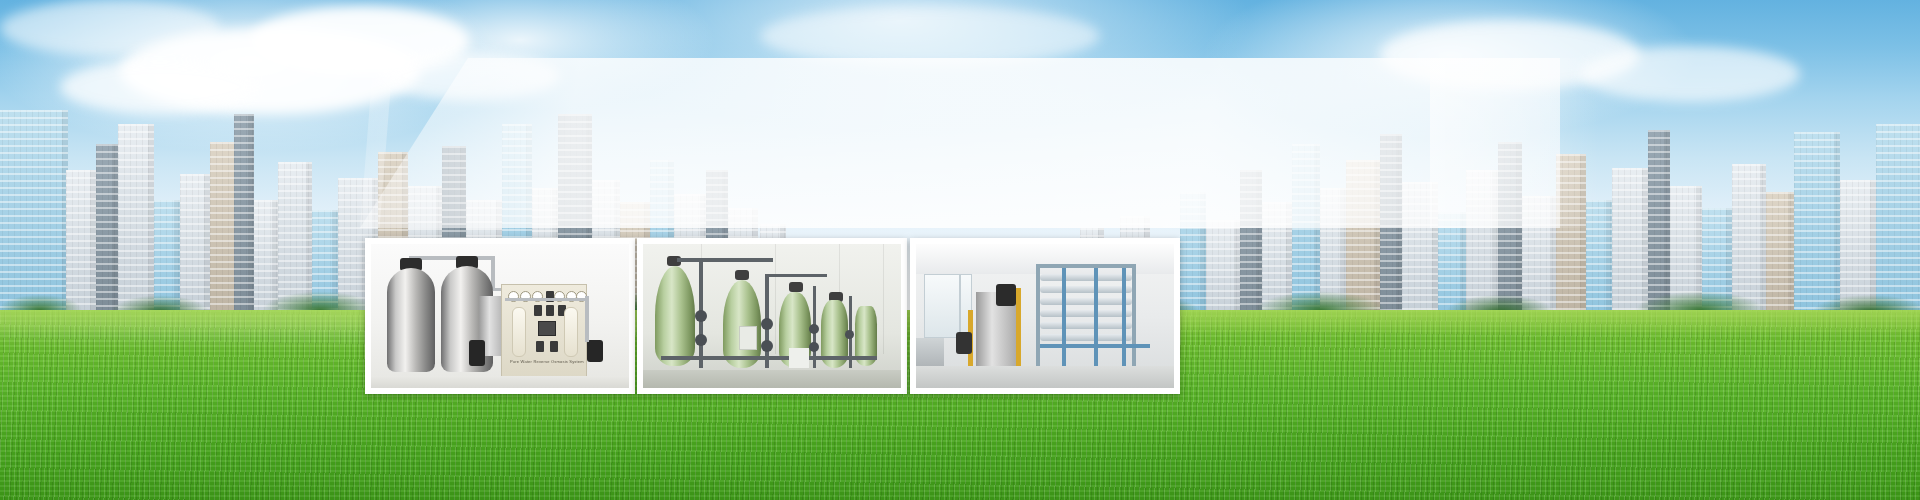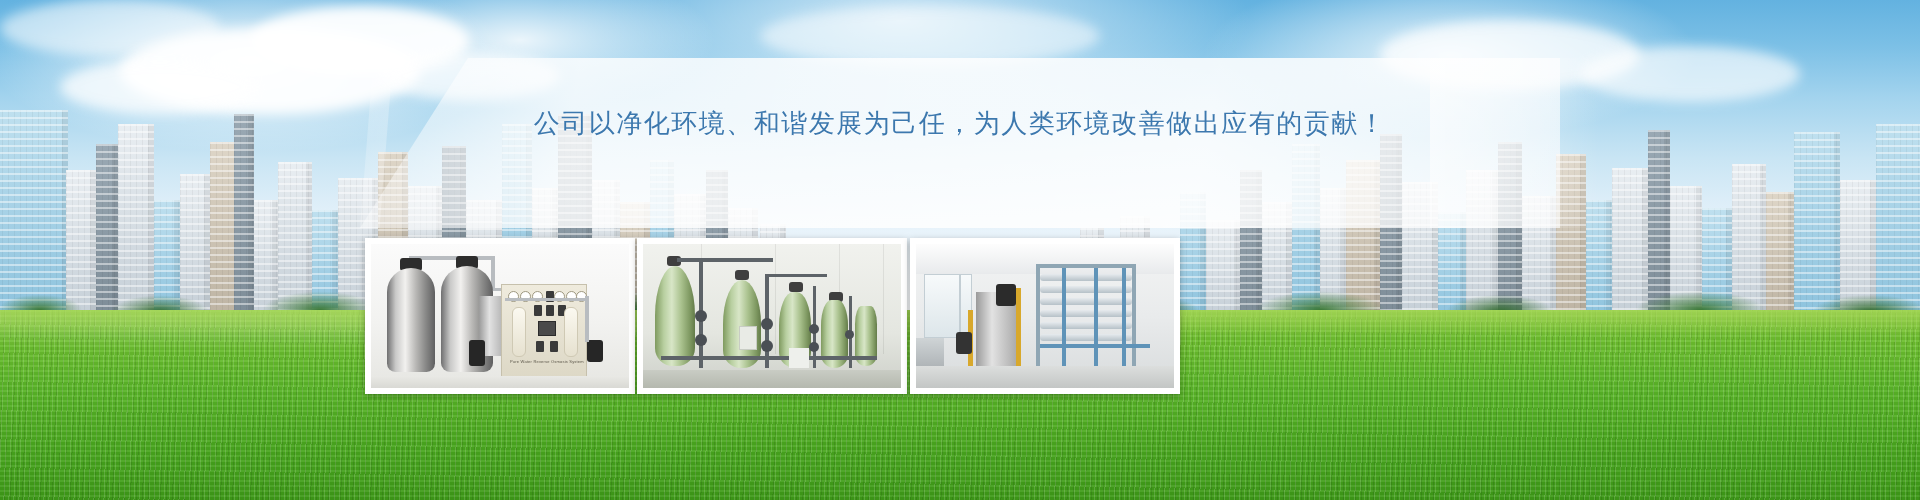--- a/index.html
+++ b/index.html
@@ -271,21 +271,20 @@
   </div>
   <div class="trees"></div>
 
   <div class="grass"></div>
 
   <div class="panel"></div>
   <div class="panel-edge"></div>
   <div class="panel-fade"></div>
 
   <div class="textblock">
-    <div class="tagline">公司以净化环境、和谐发展为己任，为人类环境改善做出应有的贡献！</div>
   </div>
 
   <div class="photos">
 
     <div class="photo p1">
       <div class="ph-inner ph1">
         <div class="pipe" style="left:38px;top:12px;width:86px;height:4px;"></div>
         <div class="pipe" style="left:120px;top:12px;width:4px;height:34px;"></div>
         <div class="pipe" style="left:38px;top:12px;width:4px;height:16px;"></div>
         <div class="tankhead th1"></div>

